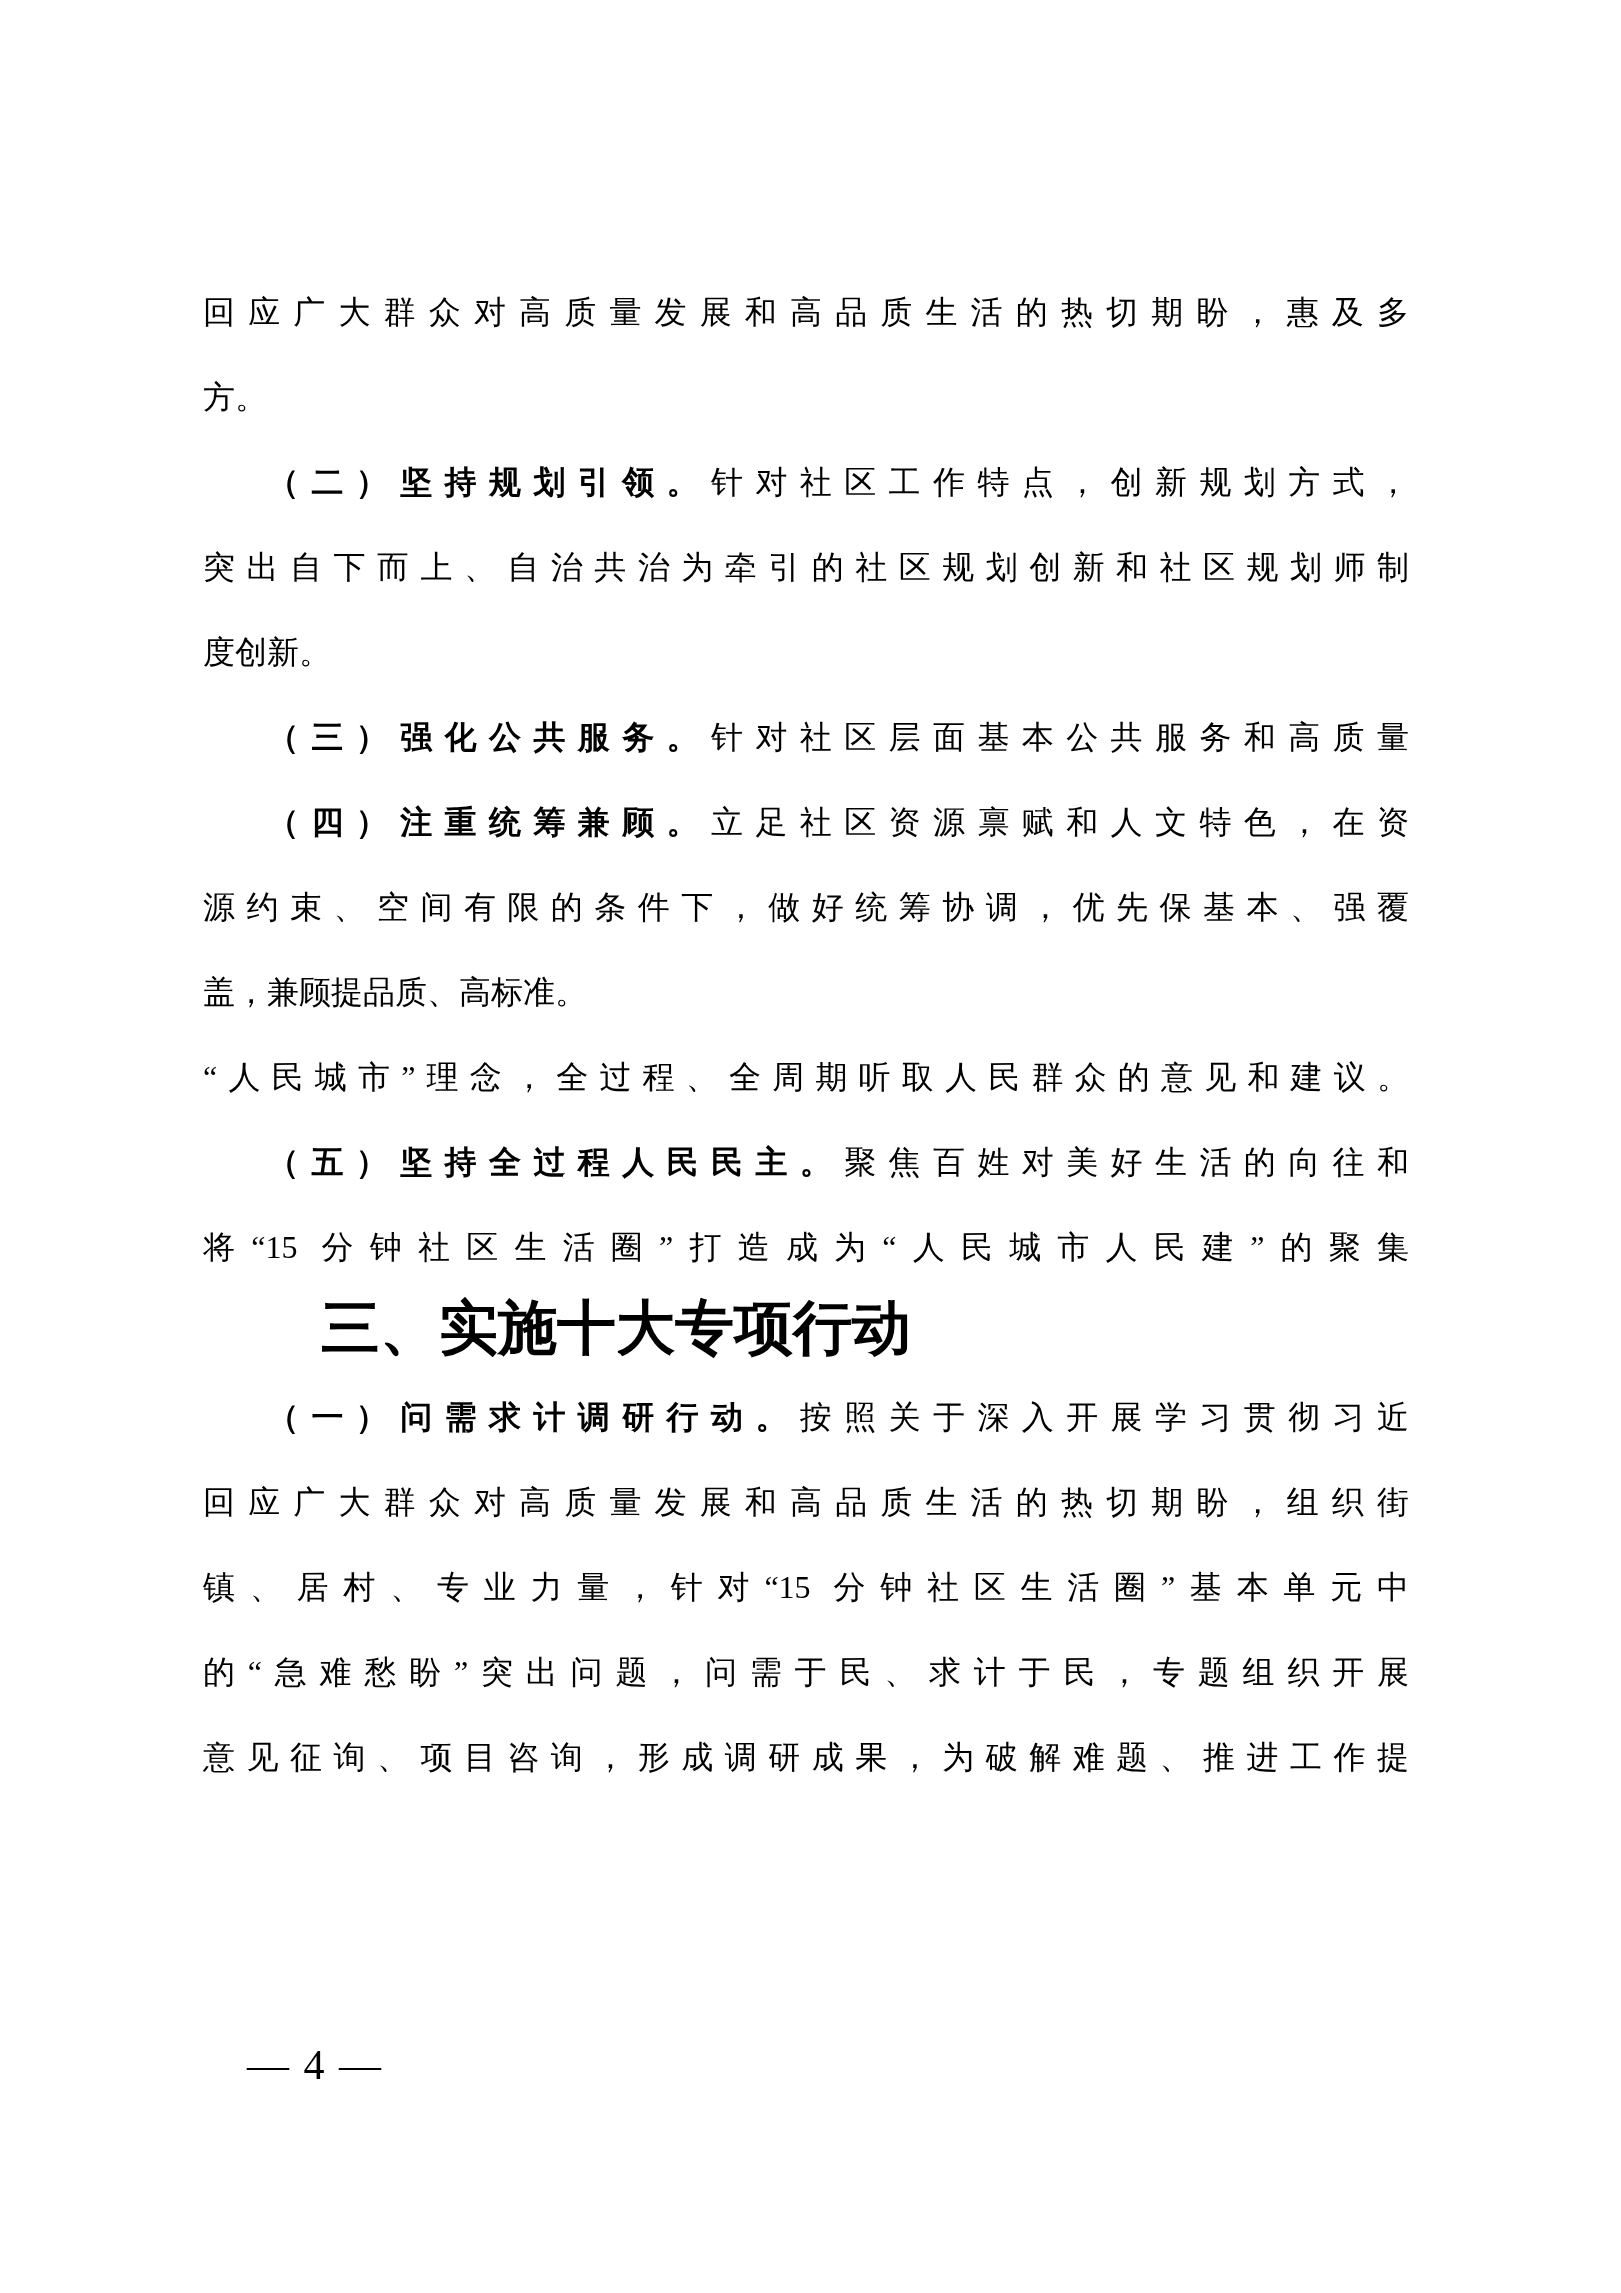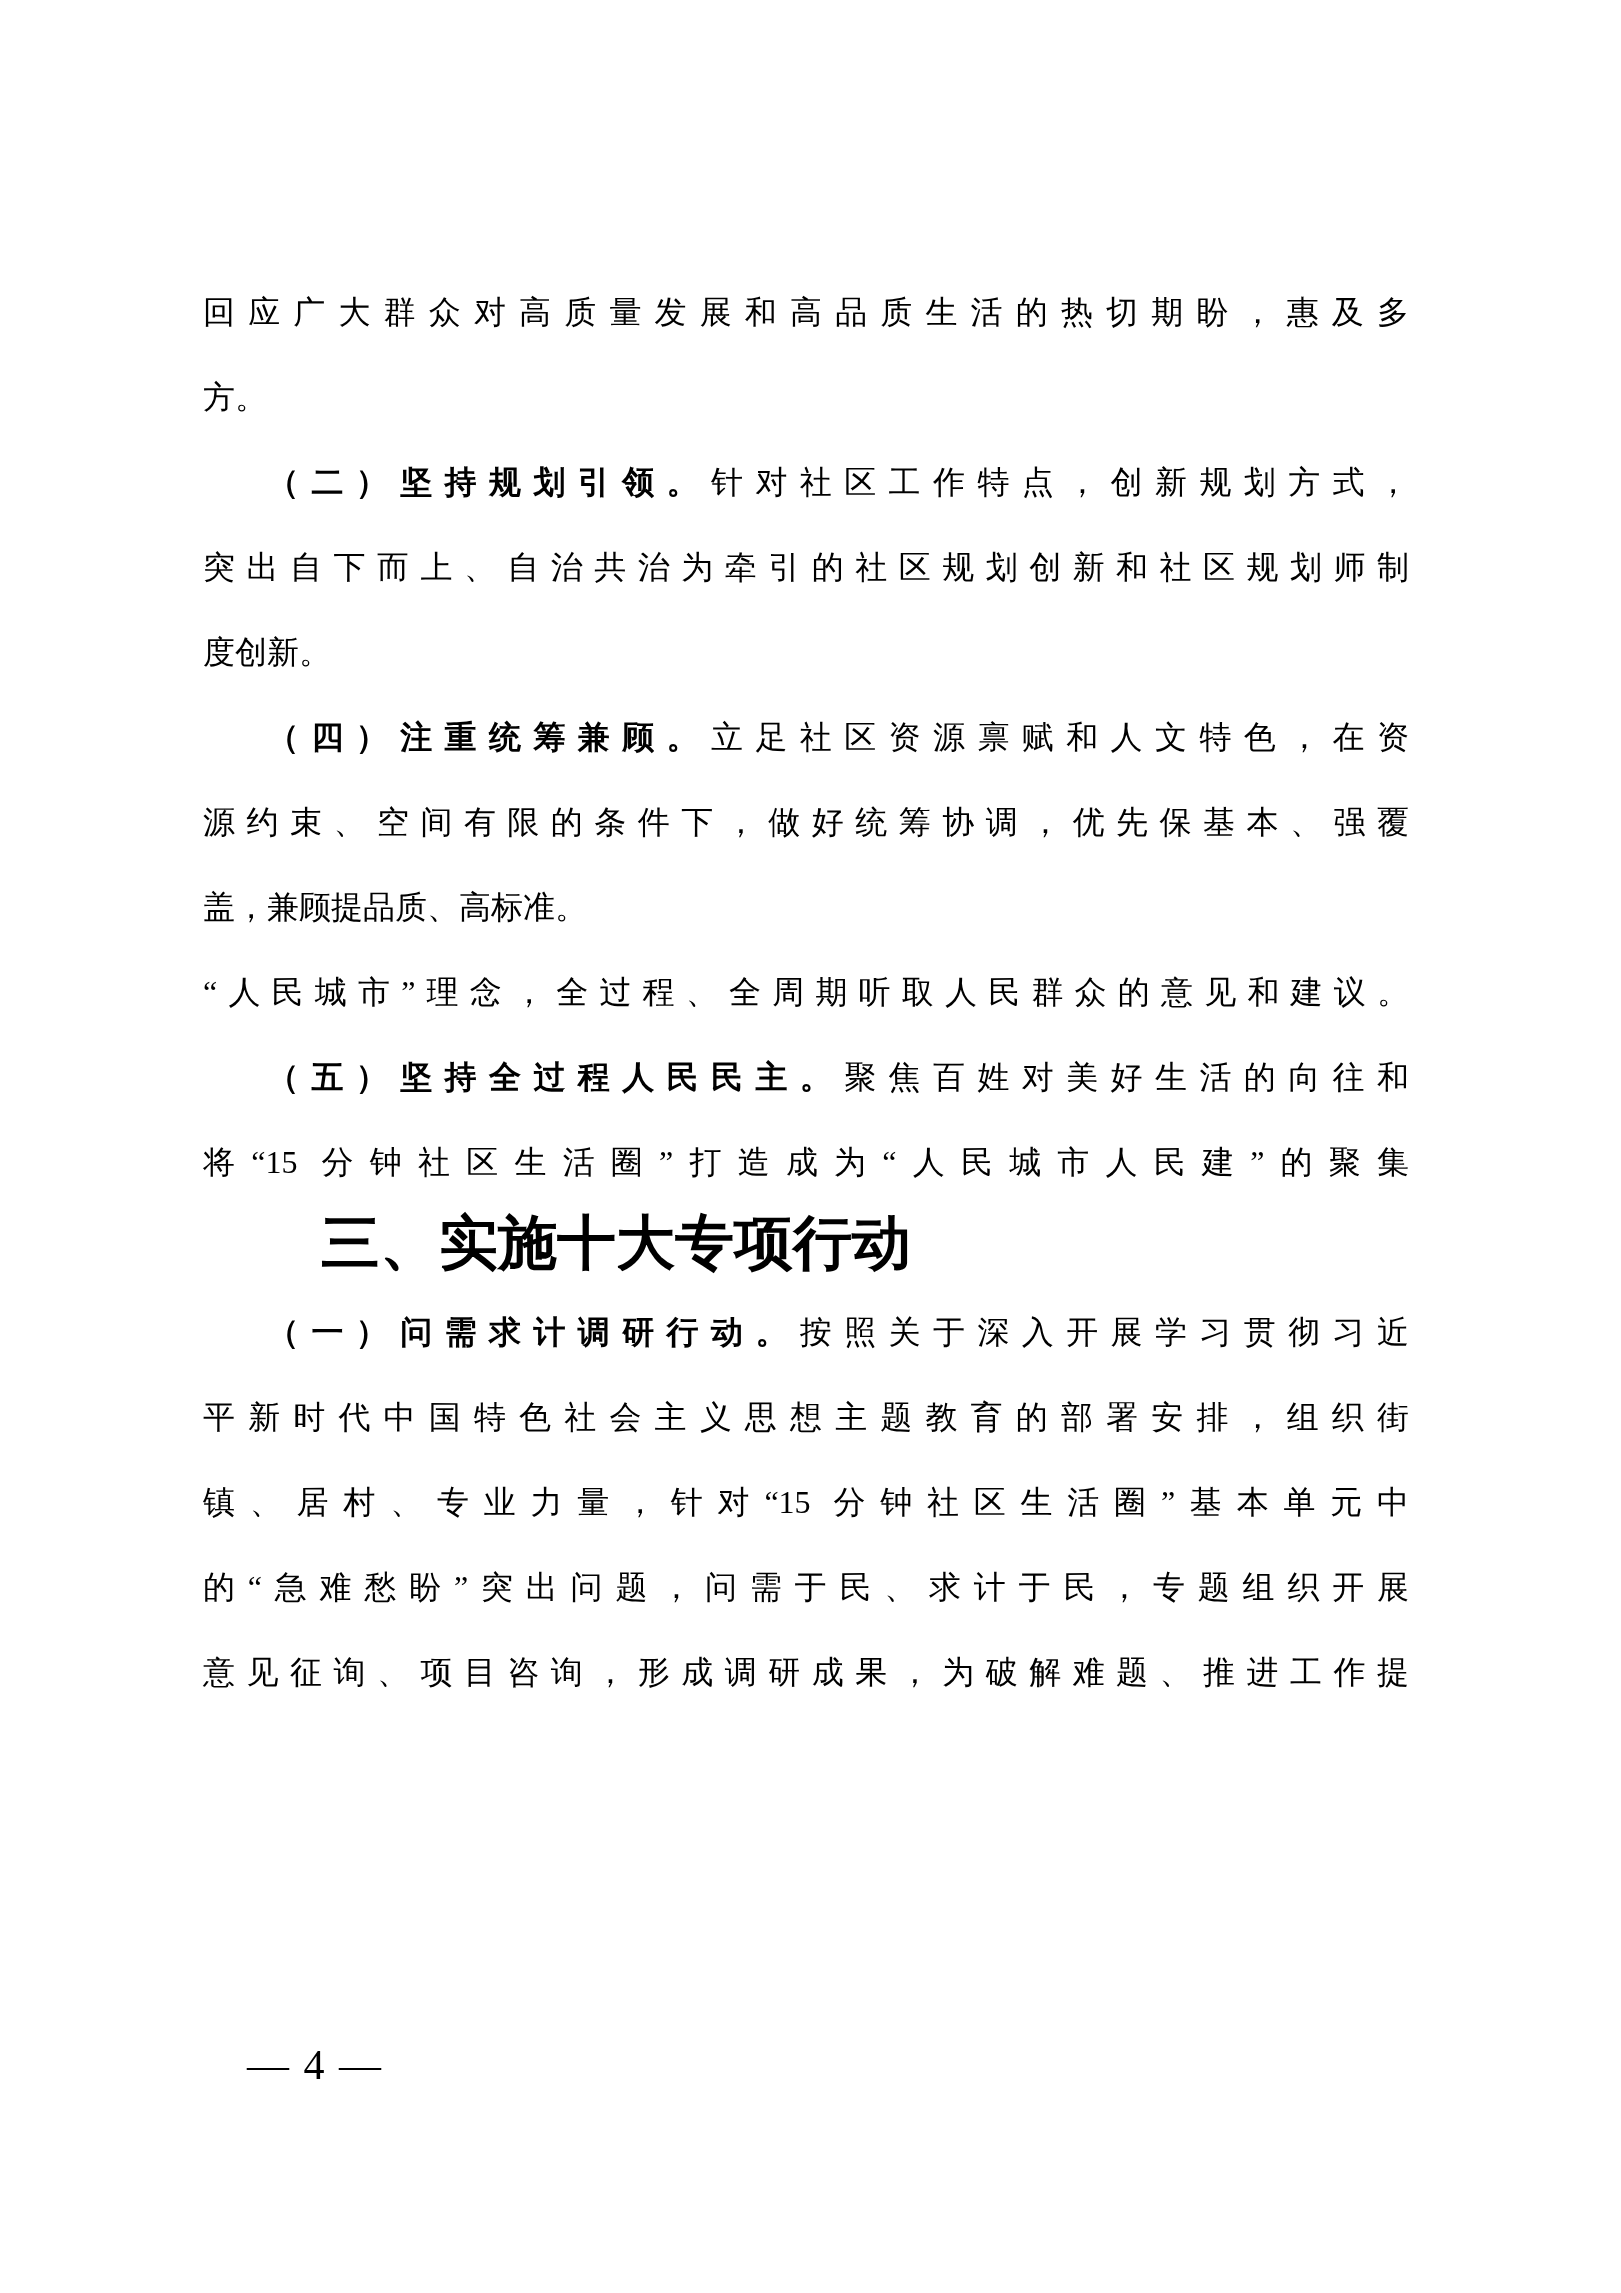--- a/index.html
+++ b/index.html
@@ -65,28 +65,29 @@
 </head>
 <body>
 
 <div class="page">
   <div class="doc-body">
       <div class="line fill"><span class="plain">回应广大群众对高质量发展和高品质生活的热切期盼，惠及多</span></div>
       <div class="line"><span class="plain">方。</span></div>
       <div class="line indent fill"><span class="lead">（二）坚持规划引领。</span><span class="plain">针对社区工作特点，创新规划方式，</span></div>
       <div class="line fill"><span class="plain">突出自下而上、自治共治为牵引的社区规划创新和社区规划师制</span></div>
       <div class="line"><span class="plain">度创新。</span></div>
+      <div class="line indent fill"><span class="lead">（三）强化公共服务。</span><span class="plain">针对社区层面基本公共服务和高质量</span></div>
       <div class="line indent fill"><span class="lead">（四）注重统筹兼顾。</span><span class="plain">立足社区资源禀赋和人文特色，在资</span></div>
       <div class="line fill"><span class="plain">源约束、空间有限的条件下，做好统筹协调，优先保基本、强覆</span></div>
       <div class="line"><span class="plain">盖，兼顾提品质、高标准。</span></div>
       <div class="line fill"><span class="plain">“人民城市”理念，全过程、全周期听取人民群众的意见和建议。</span></div>
       <div class="line indent fill"><span class="lead">（五）坚持全过程人民民主。</span><span class="plain">聚焦百姓对美好生活的向往和</span></div>
       <div class="line fill"><span class="plain">将“15 分钟社区生活圈”打造成为“人民城市人民建”的聚集</span></div>
       <div class="line indent heading"><span class="lead">三、实施十大专项行动</span></div>
       <div class="line indent fill"><span class="lead">（一）问需求计调研行动。</span><span class="plain">按照关于深入开展学习贯彻习近</span></div>
-      <div class="line fill"><span class="plain">平新时代中国特色社会主义思想主题教育的部署安排，组织街</span></div>
+      <div class="line fill"><span class="plain">回应广大群众对高质量发展和高品质生活的热切期盼，组织街</span></div>
       <div class="line fill"><span class="plain">镇、居村、专业力量，针对“15 分钟社区生活圈”基本单元中</span></div>
       <div class="line fill"><span class="plain">的“急难愁盼”突出问题，问需于民、求计于民，专题组织开展</span></div>
       <div class="line fill"><span class="plain">意见征询、项目咨询，形成调研成果，为破解难题、推进工作提</span></div>
     </div>
   <div class="page-footer">— 4 —</div>
 </div>
 
 
 </body></html>

